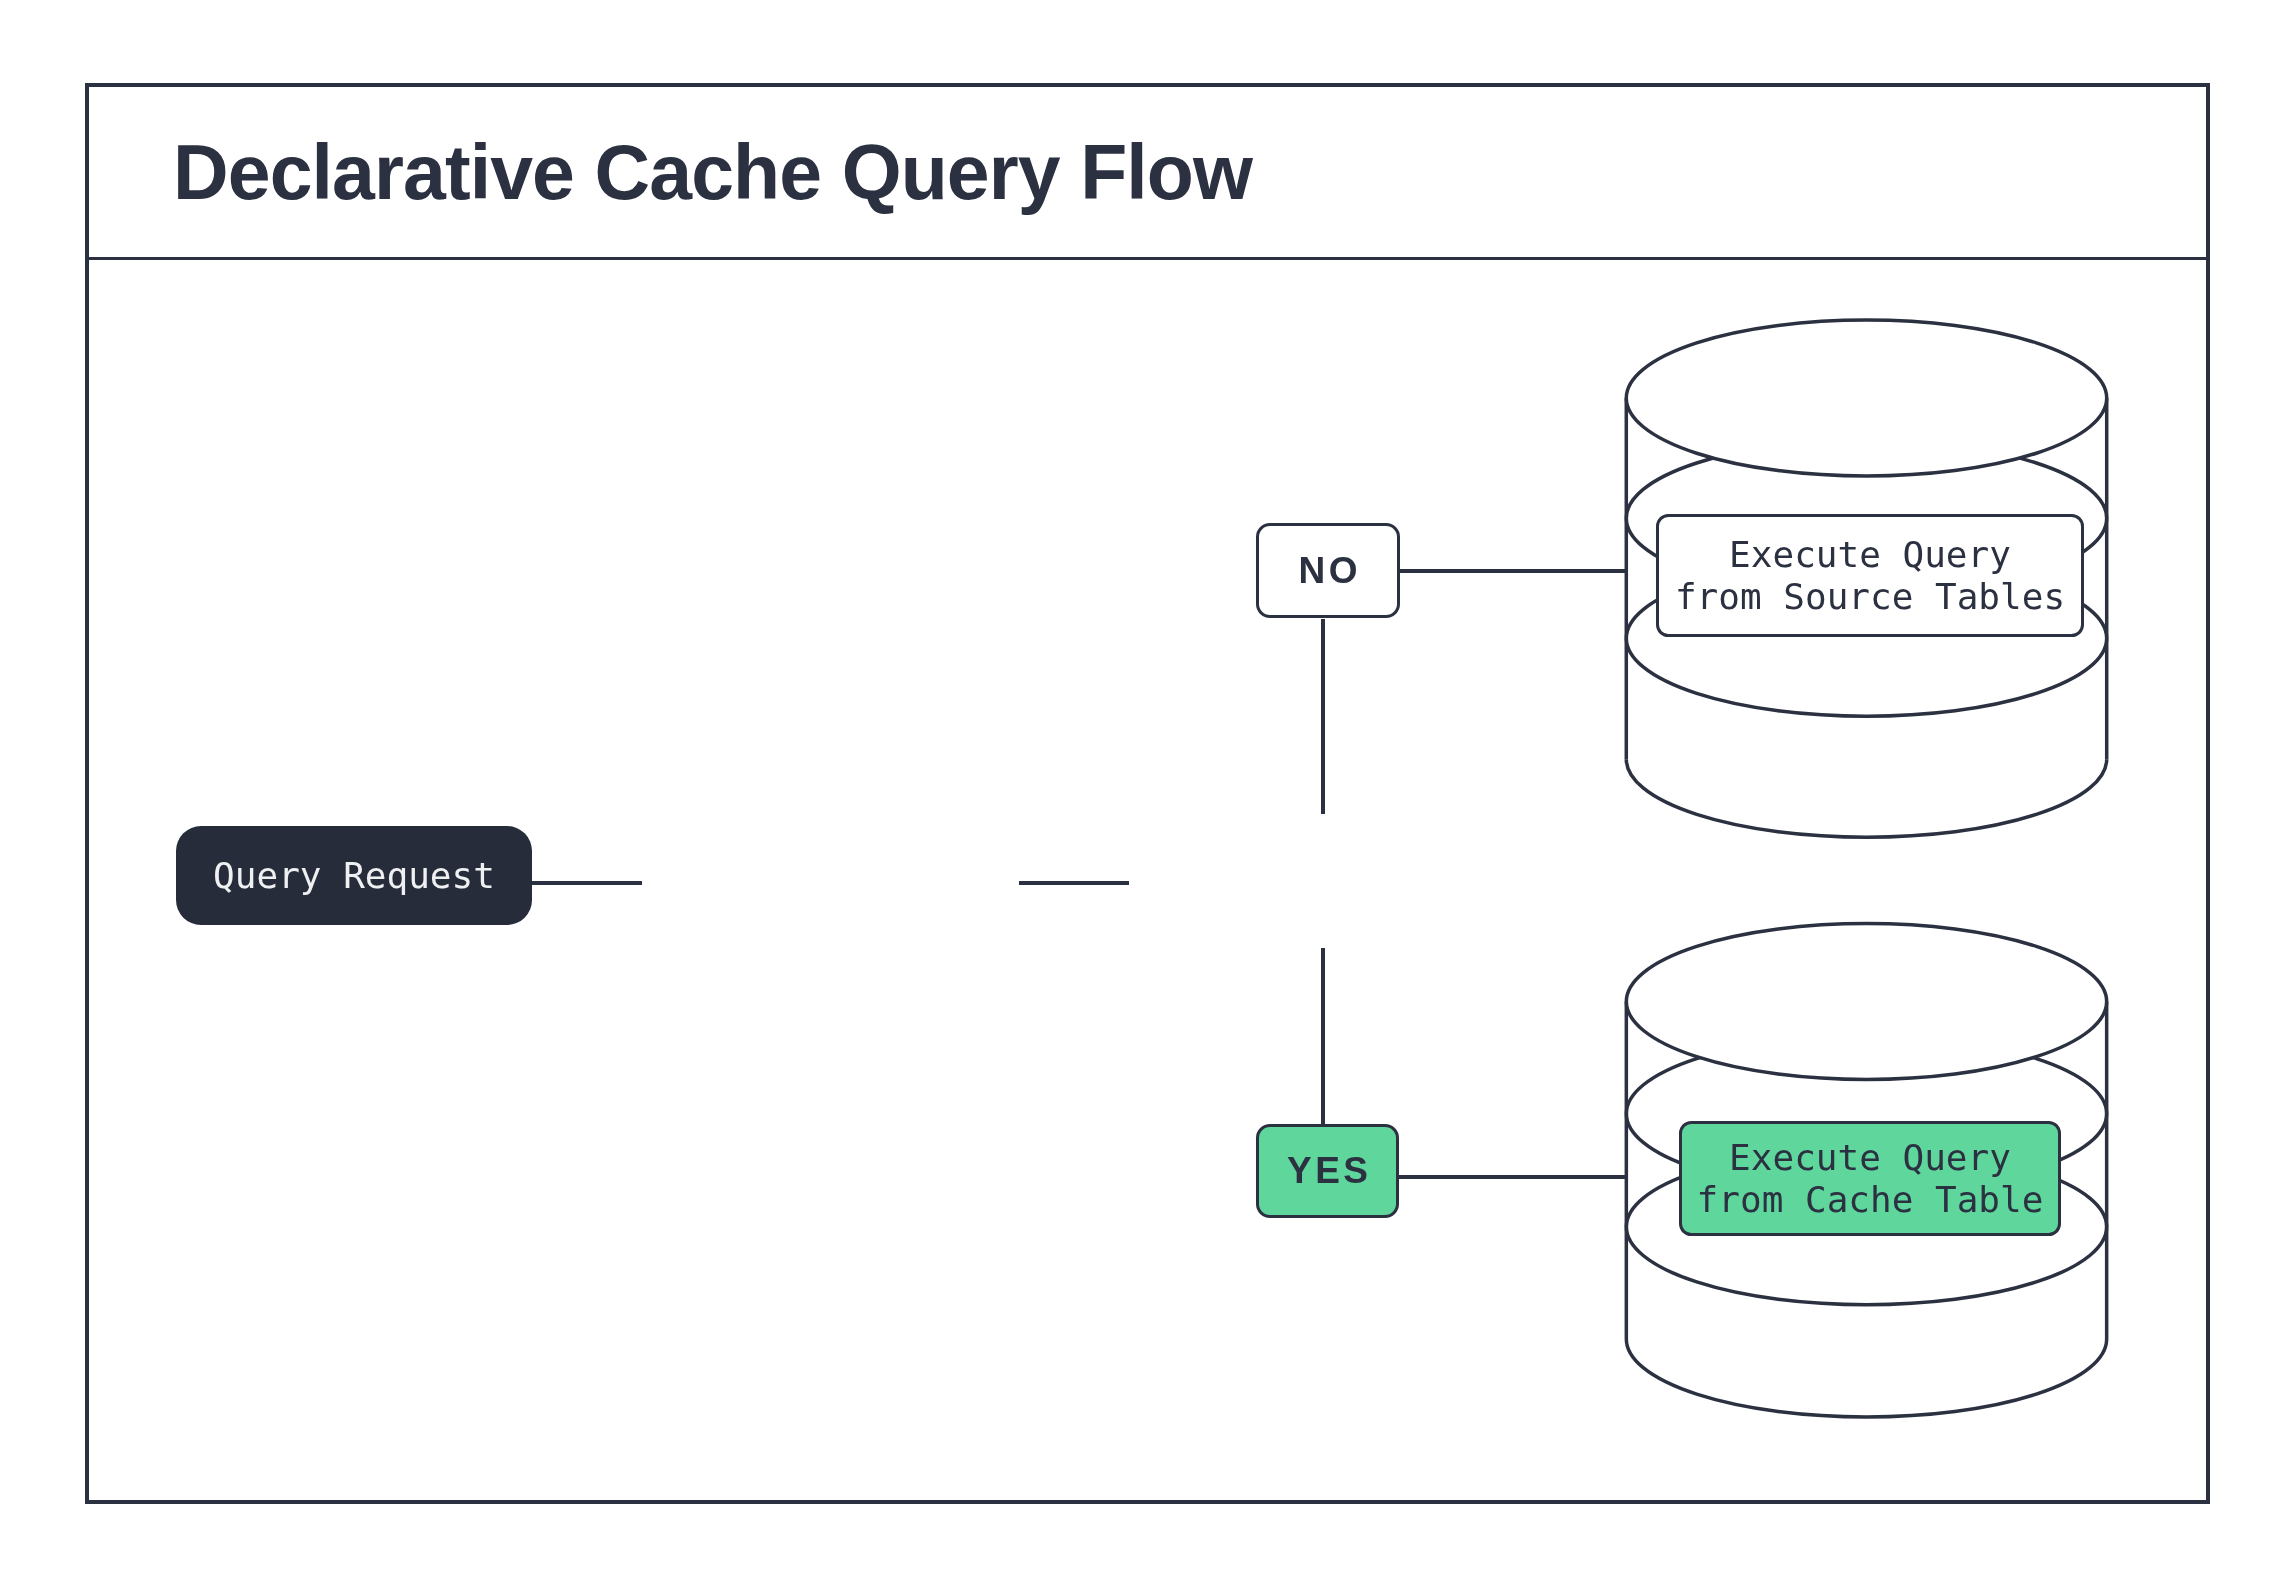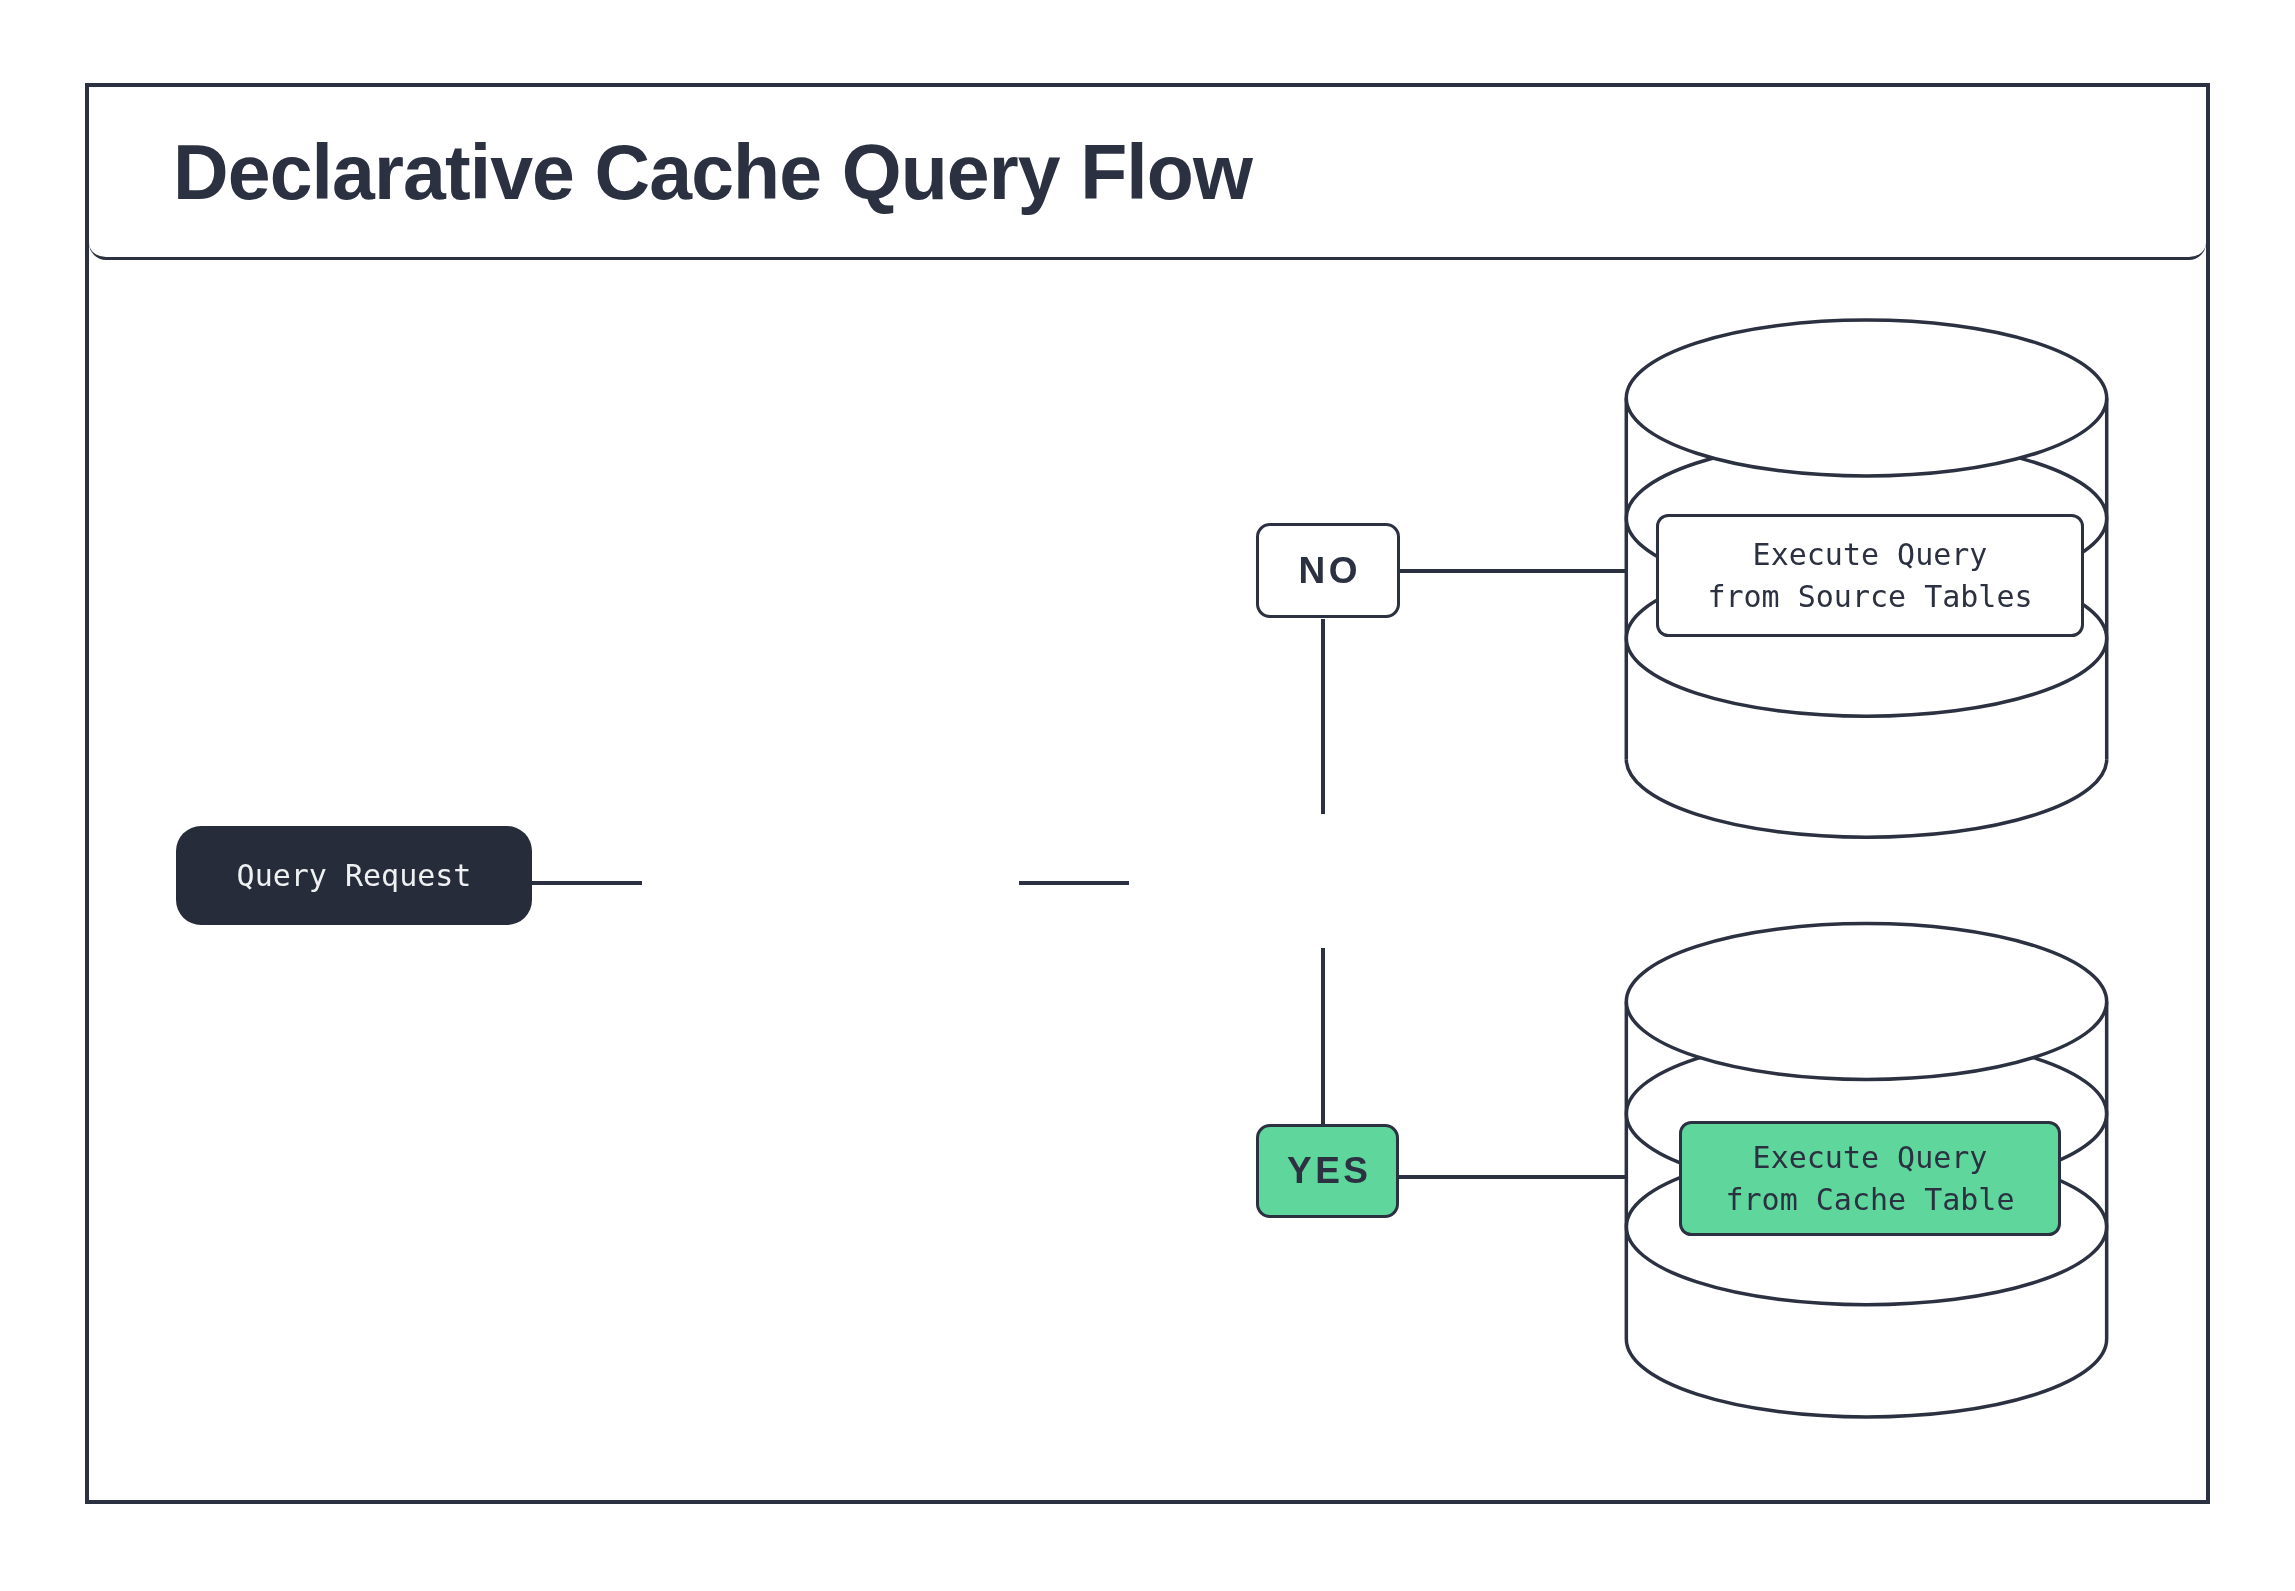--- a/index.html
+++ b/index.html
@@ -23,36 +23,35 @@
     width:2125px;height:1421px;
     border:4.4px solid var(--ink);
     background:var(--background);
   }
   .header{
     position:absolute;left:0;top:0;right:0;
     height:173px;
     border-bottom:3.5px solid var(--ink);
     display:flex;align-items:center;
     padding-left:84px;
-    border-radius:17px;
   }
   .title{
     font-size:77px;font-weight:700;
     color:var(--ink);
     letter-spacing:-0.9px;
     white-space:nowrap;
   }
   
   .node{
     position:absolute;
     display:flex;align-items:center;justify-content:center;
     text-align:center;
     border-radius:14px;
     font-family:"DejaVu Sans Mono",monospace;
-    font-size:30px;line-height:42px;
+    font-size:36px;line-height:42px;
     white-space:pre-line;
     z-index:2;
   }
   .node.dark{background:var(--node-dark);color:var(--light-text);border-radius:25px;}
   .node.green{background:var(--green);color:var(--ink);border:3.5px solid var(--ink);}
   .node.white{background:var(--background);color:var(--ink);border:3.5px solid var(--ink);}
   .node.tag{
     font-family:"Liberation Sans",sans-serif;
     font-weight:700;font-size:37px;letter-spacing:3.5px;
     text-indent:3.5px;

